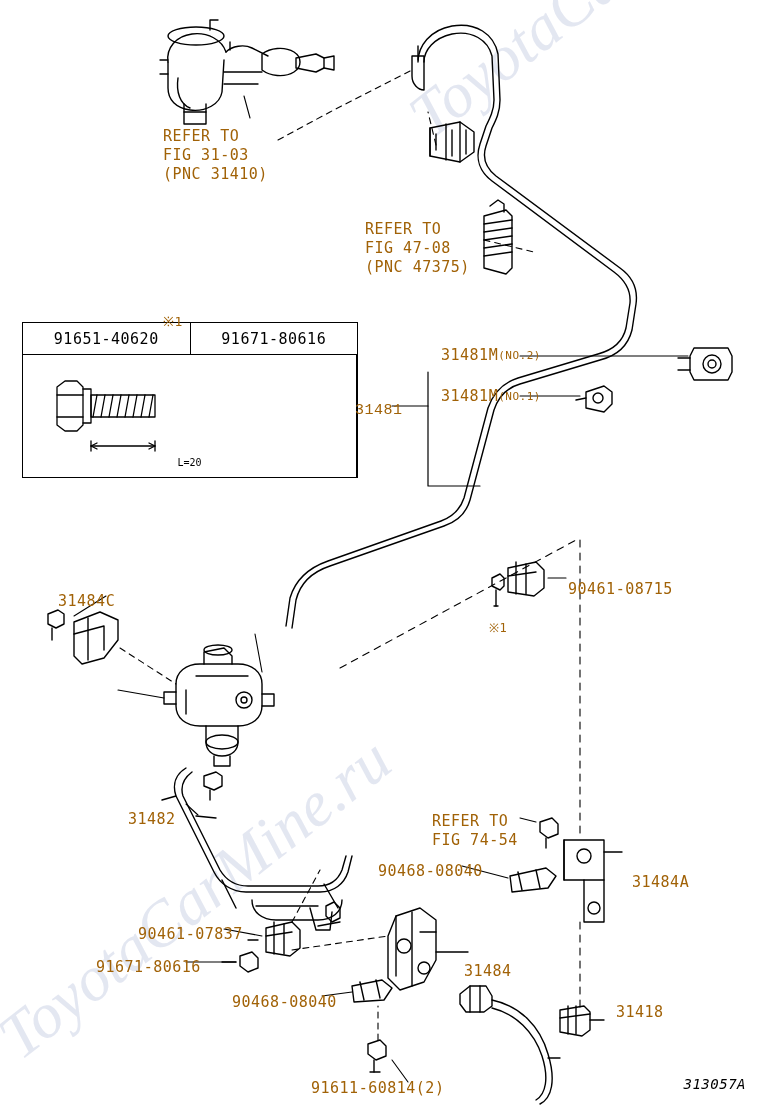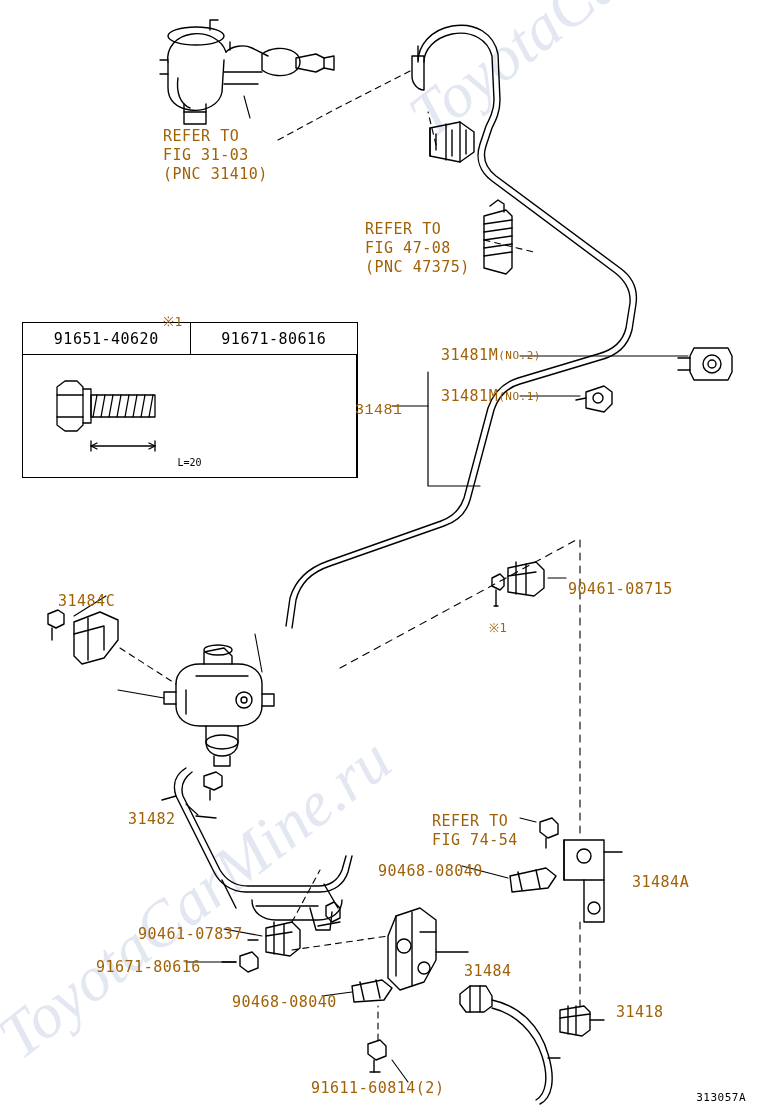--- a/index.html
+++ b/index.html
@@ -109,23 +109,24 @@
   }
   .wm2 {
     left: 30px;
     top: 1000px;
     transform: rotate(-38deg);
     transform-origin: left bottom;
   }
   .diagcode {
     position: absolute;
     right: 14px;
-    bottom: 8px;
-    font-size: 11px;
+    bottom: 20px;
+    font-size: 14px;
     letter-spacing: 0.5px;
+    font-style: italic;
   }
 </style>
 </head>
 <body>
 
 <div id="sheet">
 
   <div class="watermark">
     <div class="wm-text wm1">ToyotaCarMine.ru</div>
     <div class="wm-text wm2">ToyotaCarMine.ru</div>

